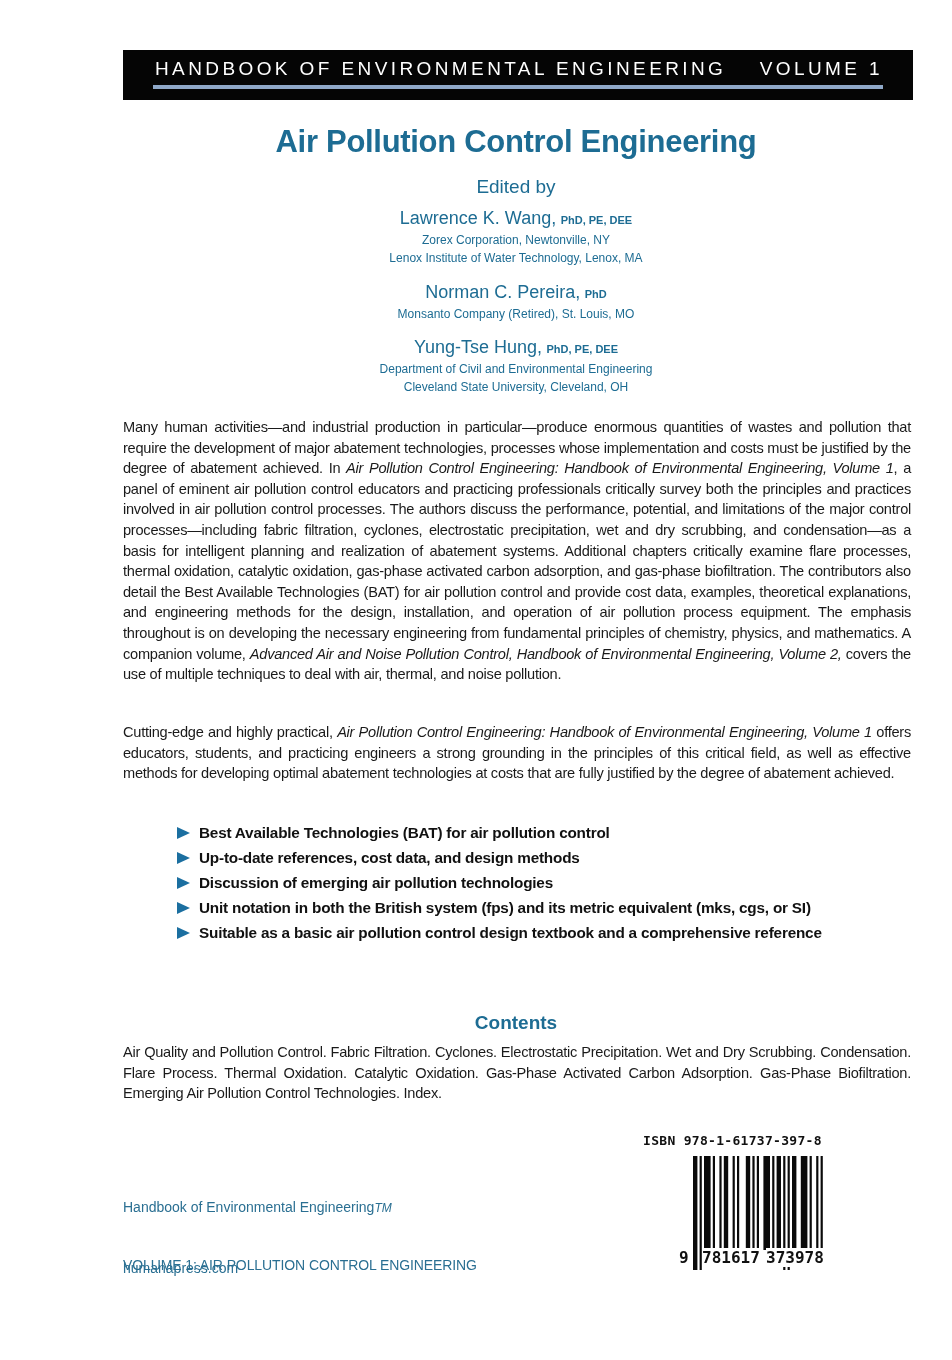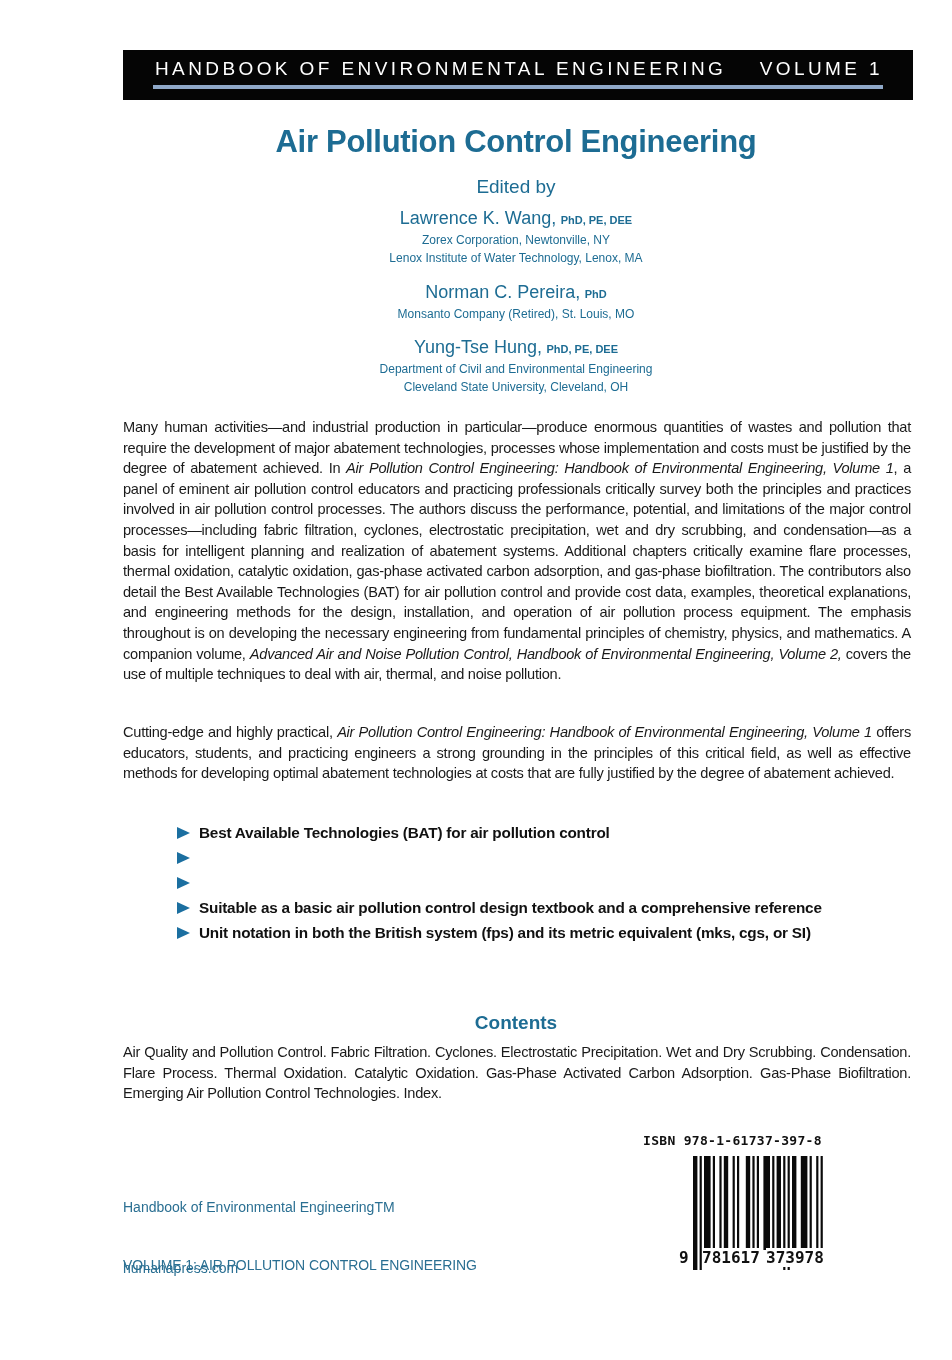--- a/index.html
+++ b/index.html
@@ -36,21 +36,21 @@
   .isbn-label { position: absolute; left: 643px; top: 1133px; font-family: "DejaVu Sans Mono", monospace;
                 font-size: 13px; font-weight: bold; color: #111; letter-spacing: 0.3px; }
   .barcode { position: absolute; left: 693px; top: 1156px; width: 136px; height: 114px; }
   .bc-digits { position: absolute; top: 1248px; font-family: "DejaVu Sans Mono", monospace; font-size: 16px;
                font-weight: bold; color: #111; background: #fff; }
 
   .footer { position: absolute; left: 123px; color: #2a6f92; font-size: 14px; }
   .footer-l1 { top: 1199px; }
   .footer-l2 { top: 1223px; letter-spacing: -0.1px; margin-top: 34px; }
   .footer-url { top: 1260px; }
-  .tm { font-size: 14px; }
+  .tm { font-size: 12px; font-style: italic; }
 </style>
 </head>
 <body>
 
 <div class="banner">
   <div class="banner-text">
     <span class="banner-left">HANDBOOK OF ENVIRONMENTAL ENGINEERING</span>
     <span class="banner-right">VOLUME 1</span>
   </div>
   <div class="banner-rule"></div>
@@ -80,31 +80,33 @@
 
 <div class="body-text" style="top:722px;"><span>Cutting-edge and highly practical, </span><i>Air Pollution Control Engineering: Handbook of Environmental Engineering, Volume 1</i><span> offers educators, students, and practicing engineers a strong grounding in the principles of this critical field, as well as effective methods for developing optimal abatement technologies at costs that are fully justified by the degree of abatement achieved.</span></div>
 
 <ul class="bullets">
   <li>
       <span class="arrow"></span>
       <span>Best Available Technologies (BAT) for air pollution control</span>
     </li>
   <li>
       <span class="arrow"></span>
+      <span>Up-to-date references, cost data, and design methods</span>
     </li>
   <li>
       <span class="arrow"></span>
+      <span>Discussion of emerging air pollution technologies</span>
+    </li>
+  <li>
+      <span class="arrow"></span>
+      <span>Unit notation in both the British system (fps) and its metric equivalent (mks, cgs, or SI)</span>
     </li>
   <li>
       <span class="arrow"></span>
       <span>Suitable as a basic air pollution control design textbook and a comprehensive reference</span>
-    </li>
-  <li>
-      <span class="arrow"></span>
-      <span>Unit notation in both the British system (fps) and its metric equivalent (mks, cgs, or SI)</span>
     </li>
 </ul>
 
 <div class="contents-h">Contents</div>
 <div class="body-text contents-text">Air Quality and Pollution Control. Fabric Filtration. Cyclones. Electrostatic Precipitation. Wet and Dry Scrubbing. Condensation. Flare Process. Thermal Oxidation. Catalytic Oxidation. Gas-Phase Activated Carbon Adsorption. Gas-Phase Biofiltration. Emerging Air Pollution Control Technologies. Index.</div>
 
 <div class="isbn-label">ISBN 978-1-61737-397-8</div>
 <svg class="barcode" id="barcode" viewBox="0 0 136 114" preserveAspectRatio="none">
     <rect x="0" y="0" width="4.4" height="114" fill="#0a0a0a"></rect>
     <rect x="6.6000000000000005" y="0" width="2.2" height="114" fill="#0a0a0a"></rect>

